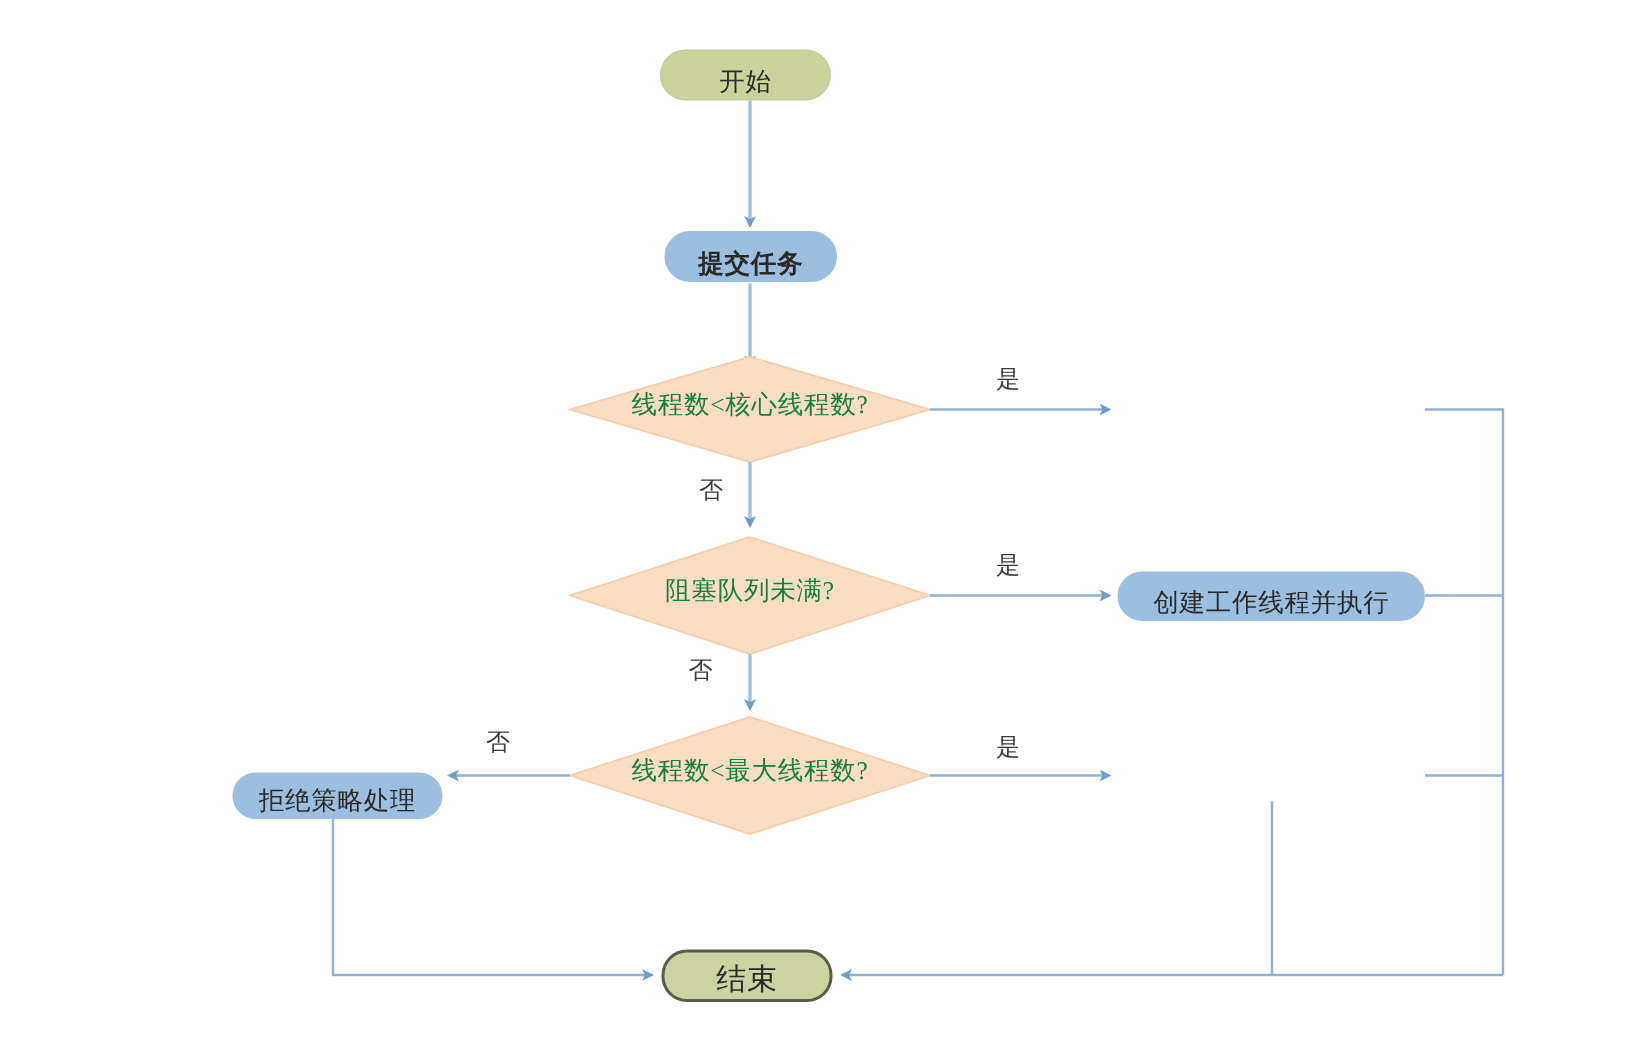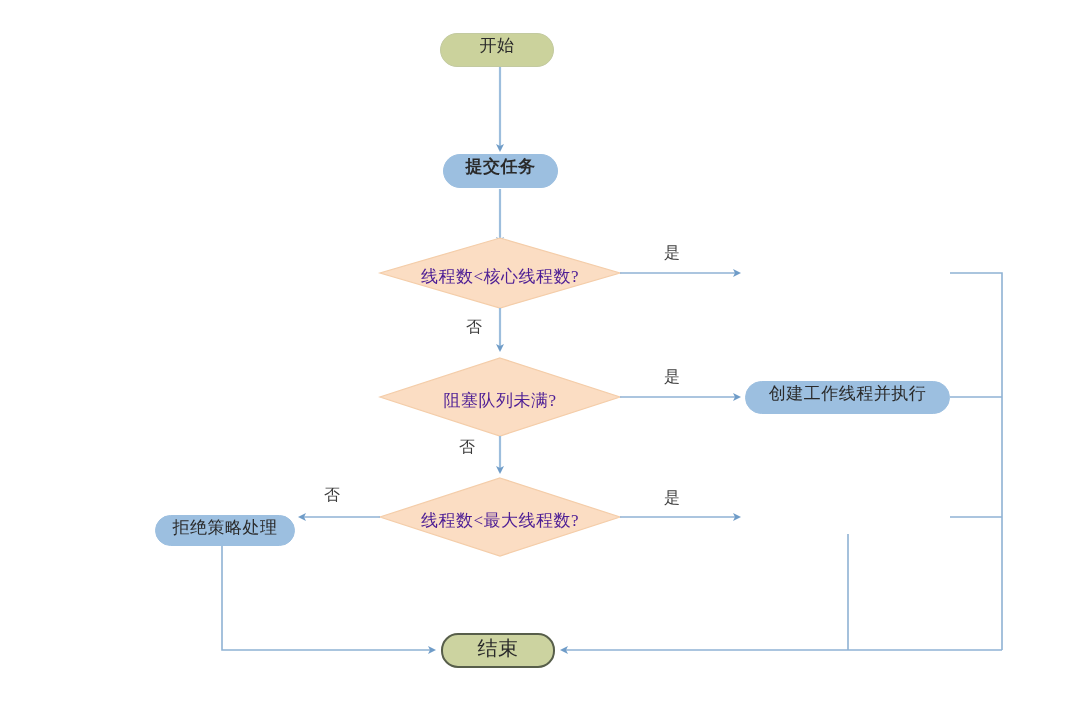--- a/index.html
+++ b/index.html
@@ -21,21 +21,21 @@
     position: absolute;
     left: 0;
     top: 0;
     width: 1086px;
     height: 701px;
   }
   .node {
     position: absolute;
     box-sizing: border-box;
     display: flex;
-    align-items: flex-start;
+    align-items: flex-end;
     justify-content: center;
     text-align: center;
     color: #2a2a2a;
     letter-spacing: 0.5px;
     white-space: nowrap;
     z-index: 3;
     border-radius: 17px;
   }
   .node-rect-start {
     background: #cbd29c;
@@ -48,24 +48,24 @@
     font-size: 20px;
   }
   .node-rect-process {
     background: #9cbfe0;
     border: 1px solid #9cbfe0;
     font-size: 17px;
   }
   .node-diamond-label {
     position: absolute;
     display: flex;
-    align-items: flex-end;
+    align-items: flex-start;
     justify-content: center;
     font-size: 17px;
-    color: #4c1d95;
+    color: #15803d;
     white-space: nowrap;
     letter-spacing: 0.5px;
     z-index: 3;
     pointer-events: none;
   }
   .edge-label {
     position: absolute;
     font-size: 16px;
     color: #3b3b3b;
     white-space: nowrap;

